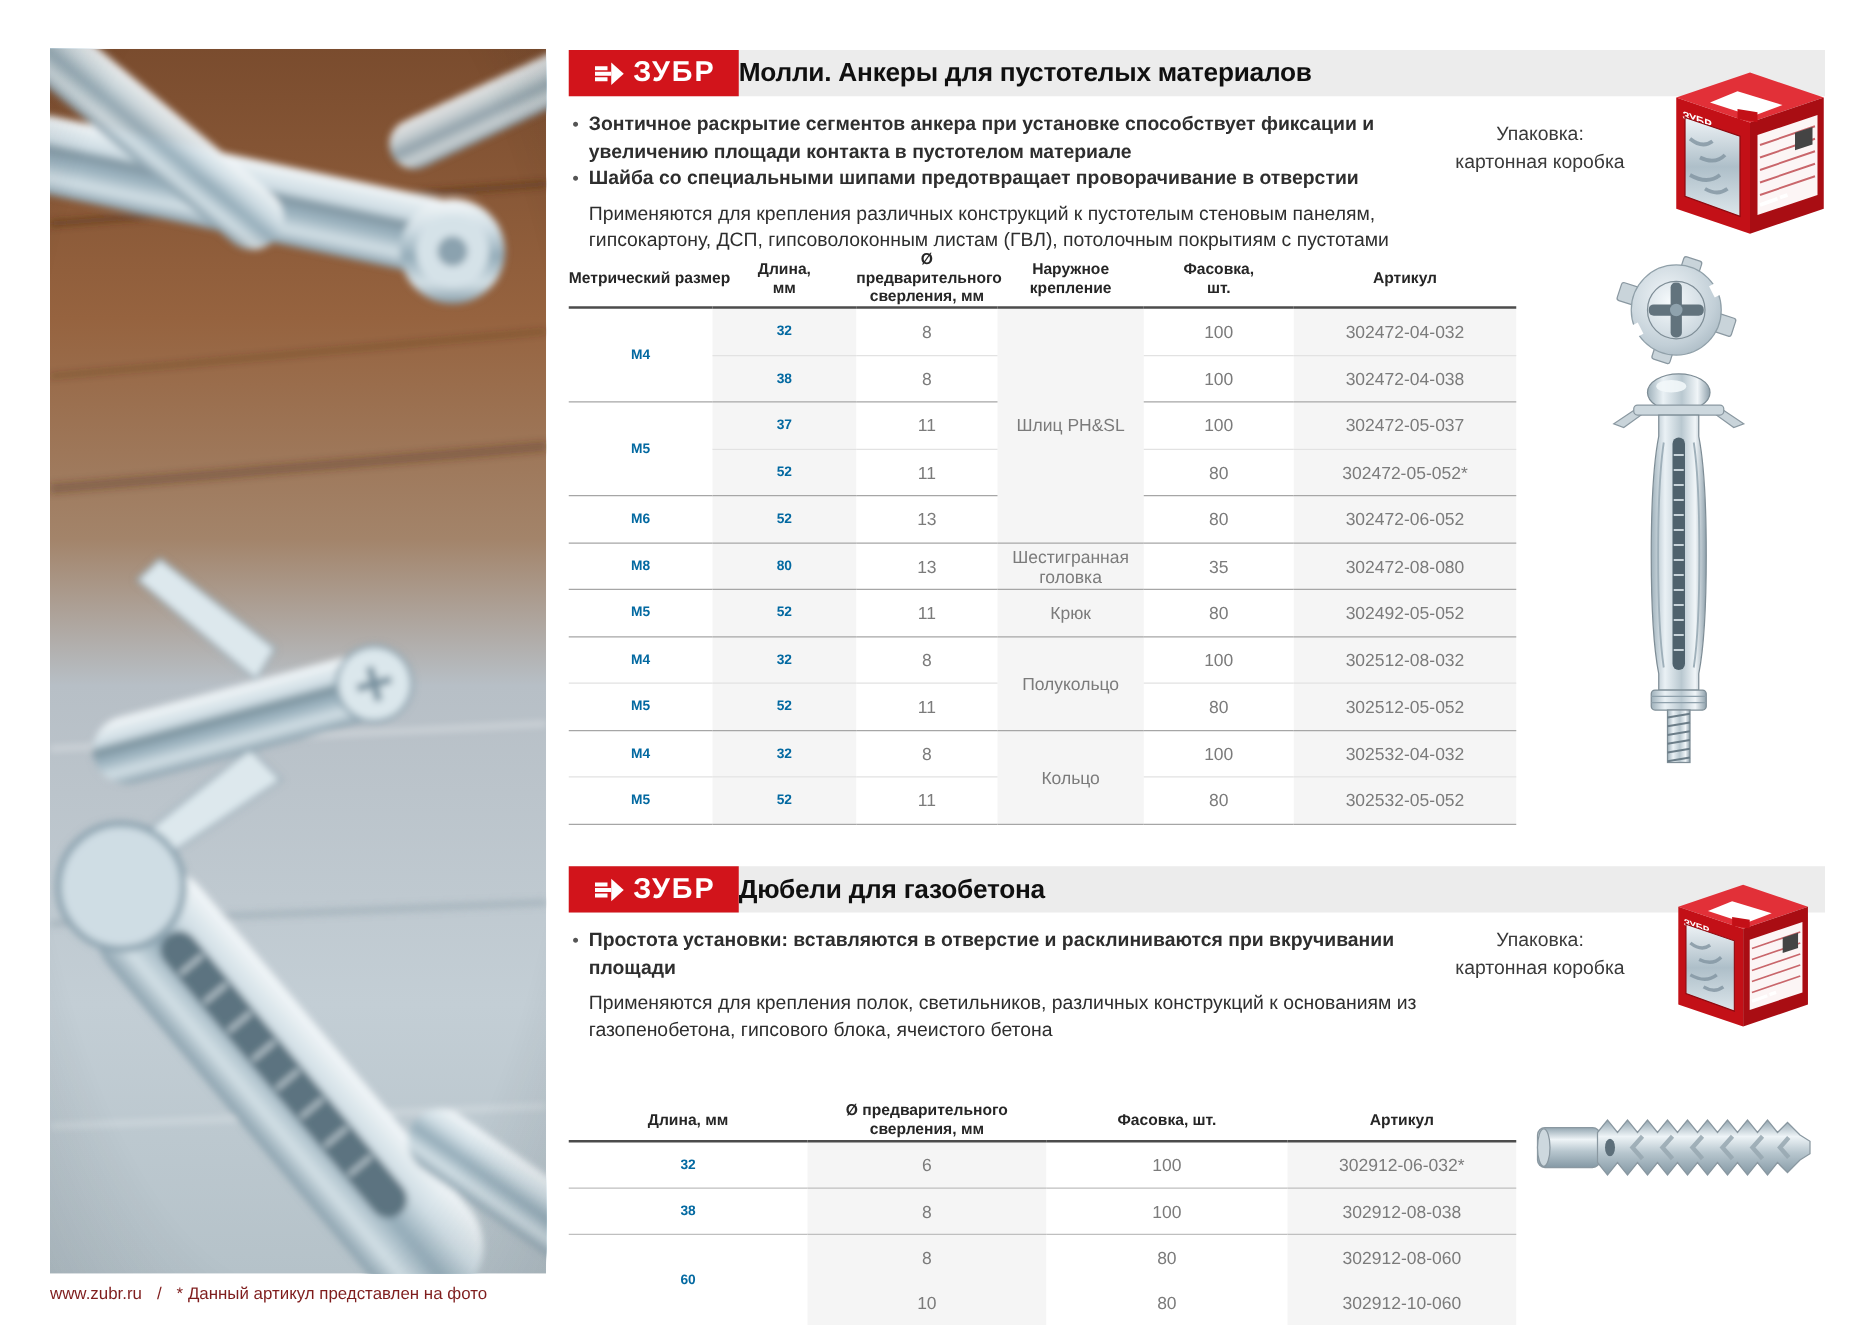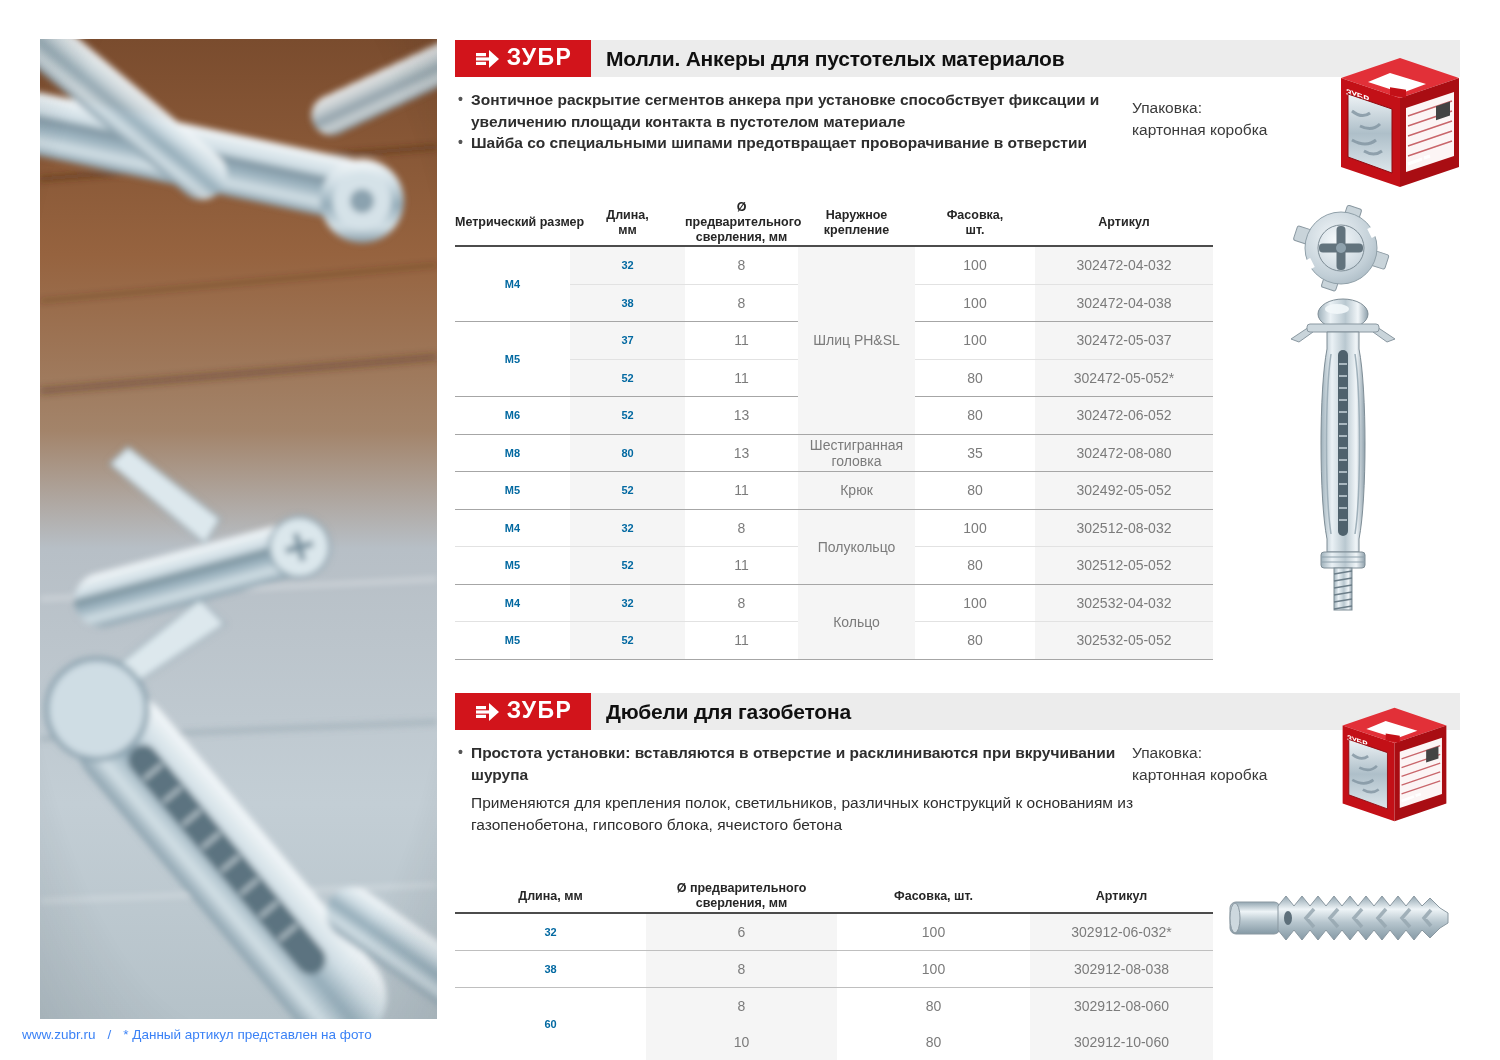--- a/index.html
+++ b/index.html
@@ -5,36 +5,36 @@
   html,body{margin:0;padding:0;}
   body{
     width:1500px;height:1060px;position:relative;background:#ffffff;
     font-family:"Liberation Sans", sans-serif;overflow:hidden;
     -webkit-font-smoothing:antialiased;
   }
   
   #photo{position:absolute;left:40px;top:39px;width:397px;height:980px;overflow:hidden;}
   #photo svg{display:block;}
   
-  #footer{position:absolute;left:22px;top:1027px;font-size:13.5px;color:#3b82f6;}
+  #footer{position:absolute;left:40px;top:1027px;font-size:13.5px;color:#7f1d1d;}
   #footer span{margin-right:12px;}
   
   .band{position:absolute;left:455px;width:1005px;height:37px;background:#ececec;display:flex;}
   #band1{top:40px;} #band2{top:693px;}
   .logo{width:136px;background:#d2141b;display:flex;align-items:center;justify-content:center;gap:7px;flex:none;}
   .logo-text{color:#fff;font-weight:bold;font-size:23px;letter-spacing:1.5px;line-height:1;padding-bottom:2px;}
-  .band-title{display:flex;align-items:center;padding-left:15px;font-size:21px;font-weight:bold;color:#101010;letter-spacing:-0.2px;}
+  .band-title{display:flex;align-items:center;font-size:21px;font-weight:bold;color:#101010;letter-spacing:-0.2px;}
   
   .bullets{position:absolute;left:457px;width:697px;font-size:15.5px;color:#2e2e2e;line-height:21.5px;}
   #bullets1{top:89px;} #bullets2{top:742px;}
   .bullet{position:relative;padding-left:14px;font-weight:bold;}
   .bullet::before{content:"\2022";position:absolute;left:1px;top:0;color:#555;font-size:14px;}
   .app{padding-left:14px;margin-top:7px;}
   
-  .pack{position:absolute;left:1132px;width:200px;text-align:left;font-size:15.5px;color:#3a3a3a;line-height:22px;}
+  .pack{position:absolute;left:1132px;width:200px;text-align:center;font-size:15.5px;color:#3a3a3a;line-height:22px;}
   #pack1{top:97px;} #pack2{top:742px;}
   
   table.tbl{position:absolute;left:455px;width:758px;border-collapse:collapse;table-layout:fixed;}
   #t1{top:200px;border-bottom:1px solid #a6a6a6;}
   #t2{top:880px;border-bottom:7px solid #a21caf;}
   .tbl th{font-size:12.5px;font-weight:bold;color:#262626;line-height:15px;text-align:center;vertical-align:middle;border-bottom:2px solid #4c4c4c;padding:0;}
   #t1 th{height:44px;} #t2 th{height:32px;}
   .tbl td{text-align:center;vertical-align:middle;font-size:14px;color:#7b7b7b;border-top:1px solid #e2e2e2;padding:0;}
   #t1 td{height:36.5px;} #t2 td{height:36px;border-top-color:#bfbfbf;}
   .tbl td.b{font-weight:bold;color:#0369a1;font-size:11px;}
@@ -132,20 +132,21 @@
       <rect x="2" y="13.8" width="10" height="3.2" fill="#fff"></rect>
     </svg>
     <span class="logo-text">ЗУБР</span>
   </div>
   <div class="band-title">Молли. Анкеры для пустотелых материалов</div>
 </div>
 
 <div class="bullets" id="bullets1">
   <div class="bullet">Зонтичное раскрытие сегментов анкера при установке способствует фиксации и увеличению площади контакта в пустотелом материале</div>
   <div class="bullet">Шайба со специальными шипами предотвращает проворачивание в отверстии</div>
+  <div class="app">Применяются для крепления различных конструкций к пустотелым стеновым панелям, гипсокартону, ДСП, гипсоволоконным листам (ГВЛ), потолочным покрытиям с пустотами</div>
 </div>
 
 <div class="pack" id="pack1">
   <div>Упаковка:</div>
   <div>картонная коробка</div>
 </div>
 
 <table class="tbl" id="t1">
   <colgroup>
       <col style="width:115px">
@@ -358,21 +359,21 @@
       <rect x="2" y="5" width="10" height="3.2" fill="#fff"></rect>
       <rect x="2" y="9.4" width="13" height="3.2" fill="#fff"></rect>
       <rect x="2" y="13.8" width="10" height="3.2" fill="#fff"></rect>
     </svg>
     <span class="logo-text">ЗУБР</span>
   </div>
   <div class="band-title">Дюбели для газобетона</div>
 </div>
 
 <div class="bullets" id="bullets2">
-  <div class="bullet">Простота установки: вставляются в отверстие и расклиниваются при вкручивании шурупа</div>
+  <div class="bullet">Простота установки: вставляются в отверстие и расклиниваются при вкручивании площади</div>
   <div class="app">Применяются для крепления полок, светильников, различных конструкций к основаниям из газопенобетона, гипсового блока, ячеистого бетона</div>
 </div>
 
 <div class="pack" id="pack2">
   <div>Упаковка:</div>
   <div>картонная коробка</div>
 </div>
 
 <table class="tbl" id="t2">
   <colgroup>

